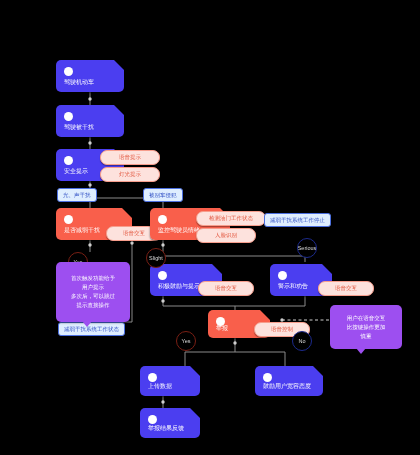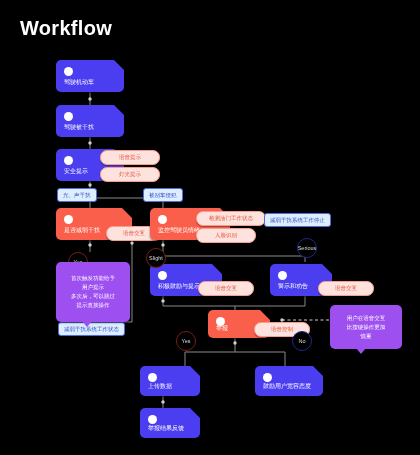--- a/index.html
+++ b/index.html
@@ -74,21 +74,20 @@
     position:absolute;bottom:-5px;left:26px;width:0;height:0;
     border-left:5px solid transparent;border-right:5px solid transparent;
     border-top:6px solid #9d4ff0;
   }
 </style>
 </head>
 <body>
 
 <div id="canvas">
 
-  <div class="title">Workflow</div>
 
   <svg class="edges" viewBox="0 0 420 455">
     <g stroke="#8a8a8a" stroke-width="1" fill="none">
 
       <line x1="90" y1="92" x2="90" y2="105"></line>
 
       <line x1="90" y1="137" x2="90" y2="149"></line>
 
       <line x1="90" y1="181" x2="90" y2="208"></line>
 

